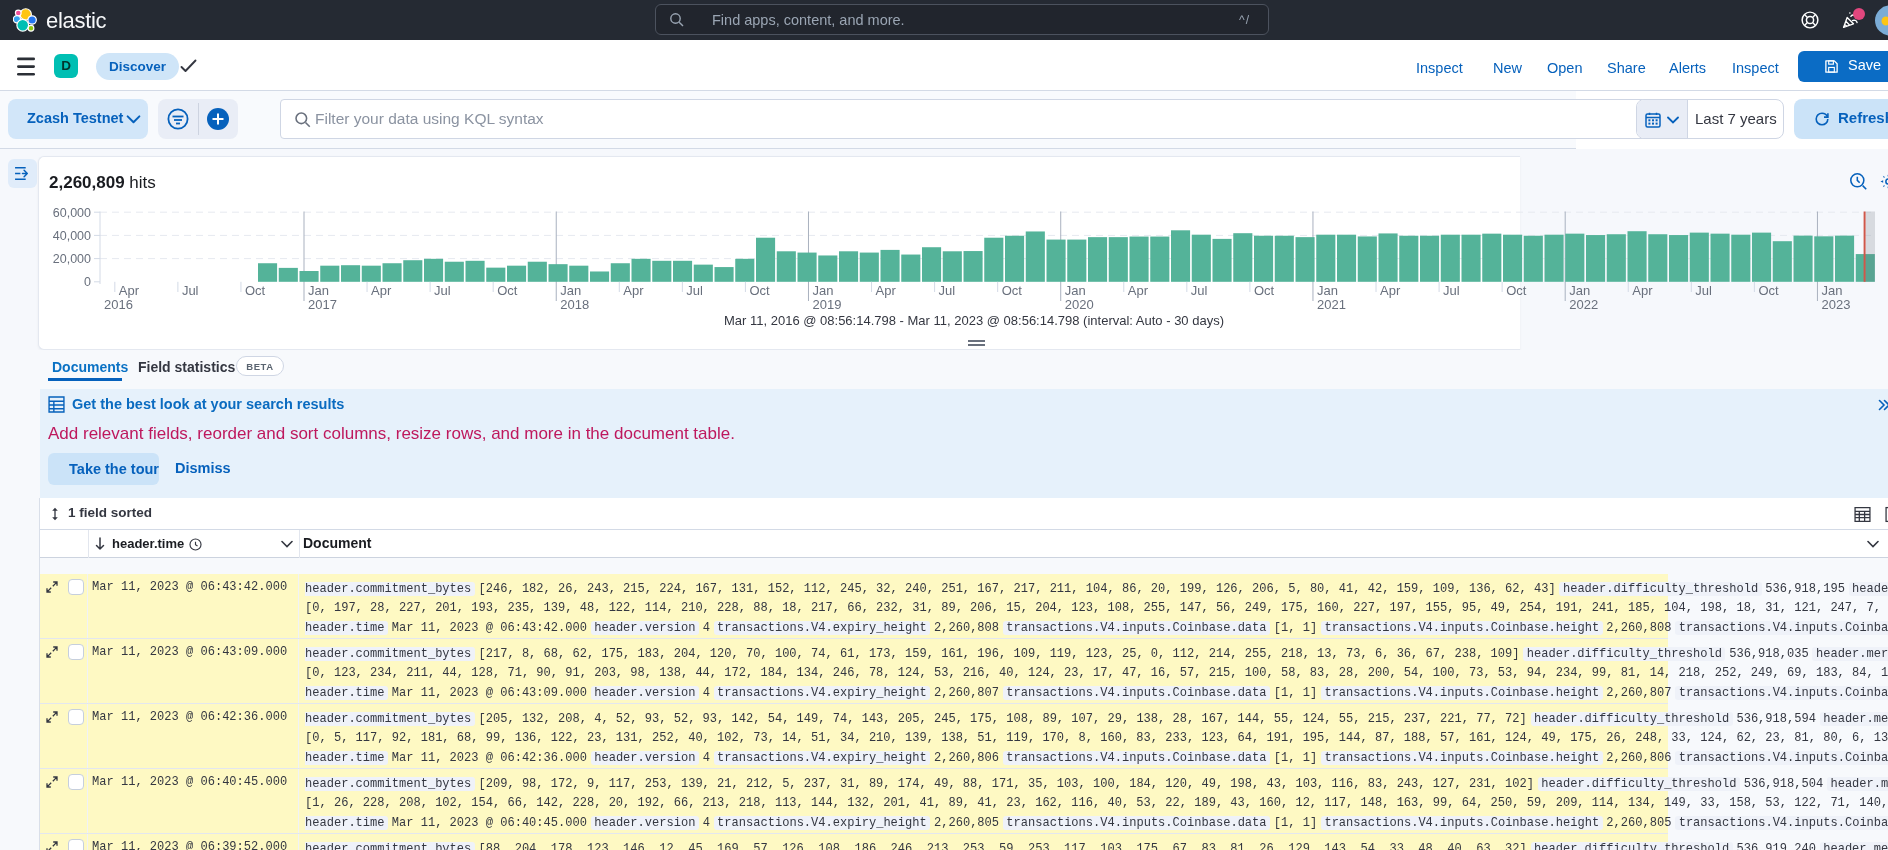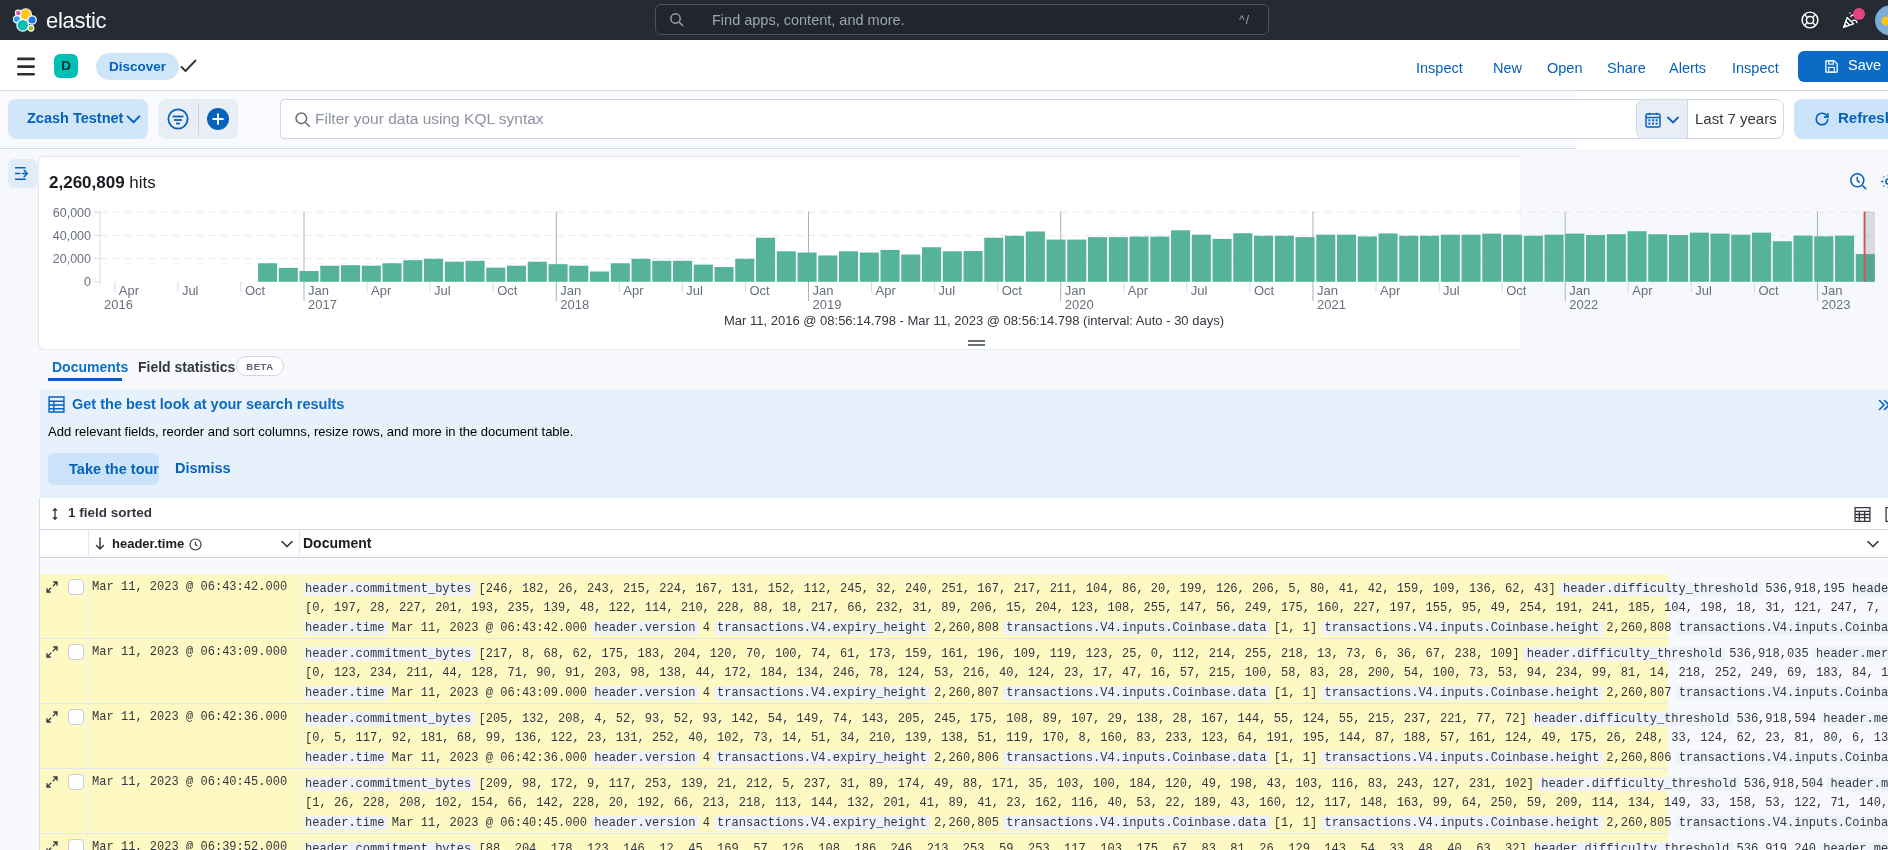--- a/index.html
+++ b/index.html
@@ -341,21 +341,21 @@
   <div id="lower">
     <div style="position:absolute;left:52px;top:9px;font-size:14px;font-weight:bold;color:#0b72c4;text-align:right;">Documents</div>
     <div style="position:absolute;left:48px;top:28px;width:74px;height:2.5px;background:#0661bc;"></div>
     <div style="position:absolute;left:138px;top:9px;font-size:14px;font-weight:bold;color:#343741;">Field statistics</div>
     <div style="position:absolute;left:236px;top:6px;width:48px;height:20px;border:1px solid #cfd6e4;border-radius:10px;background:#fff;font-size:9.5px;font-weight:bold;color:#5a6470;letter-spacing:0.6px;text-align:center;line-height:19px;">BETA</div>
     <div id="callout">
       <svg style="position:absolute;left:8px;top:7px" width="17" height="17" viewBox="0 0 16 16">
           <path d="M1 1h14v14H1z M1 5h14 M1 8.5h14 M1 12h14 M5.5 5v10" stroke="#0661bc" stroke-width="1.3" fill="none"></path>
         </svg>
       <div style="position:absolute;left:32px;top:7px;font-size:14.5px;font-weight:bold;color:#0a6bc0;">Get the best look at your search results</div>
-      <div style="position:absolute;left:8px;top:35px;font-size:13px;color:#000000;">Add relevant fields, reorder and sort columns, resize rows, and more in the document table.</div>
+      <div style="position:absolute;left:8px;top:35px;font-size:17px;color:#be185d;">Add relevant fields, reorder and sort columns, resize rows, and more in the document table.</div>
       <div style="position:absolute;left:8px;top:64px;width:111px;height:32px;background:#cbe3f8;border-radius:6px;text-align:right;line-height:32px;font-size:14.5px;font-weight:bold;color:#0661bc;">Take the tour</div>
       <div style="position:absolute;left:135px;top:71px;font-size:14.5px;font-weight:bold;color:#0661bc;">Dismiss</div>
       <svg style="position:absolute;left:1838px;top:10px" width="12" height="12" viewBox="0 0 12 12">
           <path d="M1.5 1.5 6 6 1.5 10.5M6.5 1.5 11 6 6.5 10.5" stroke="#0661bc" stroke-width="1.6" fill="none" stroke-linecap="round"></path>
         </svg>
     </div>
   </div>
   </div>
 
 <div style="position:absolute;left:39px;top:498px;width:1849px;height:32px;background:#fff;border-left:1px solid #d3dae6;border-bottom:1px solid #d3dae6;">

